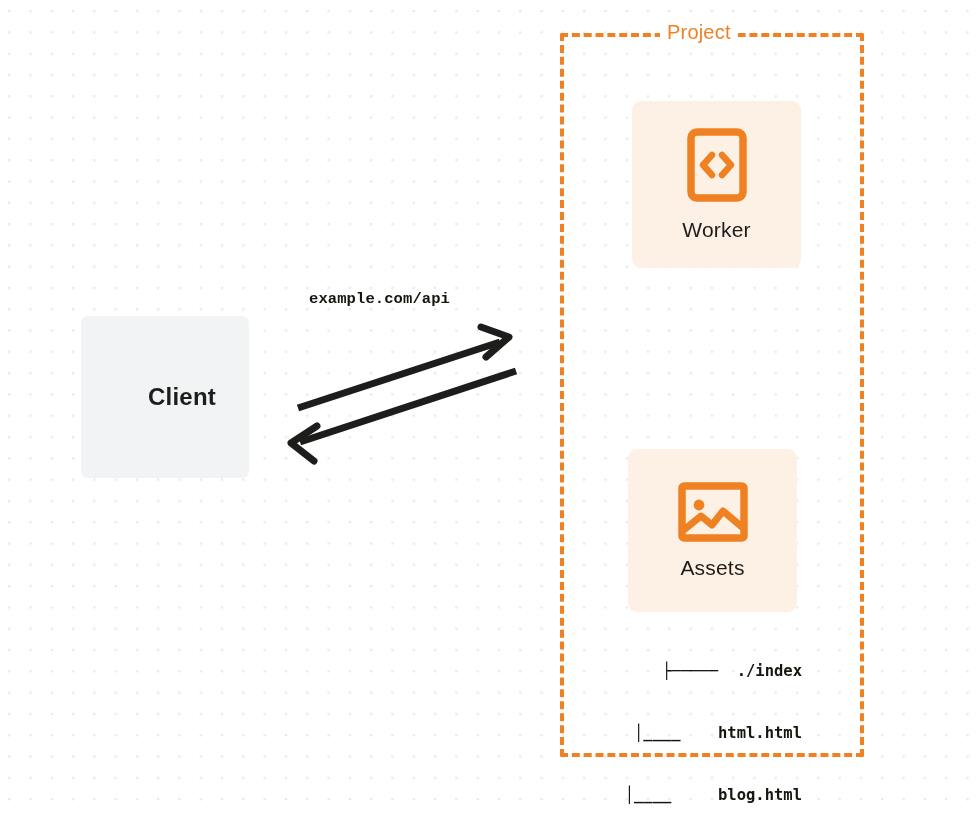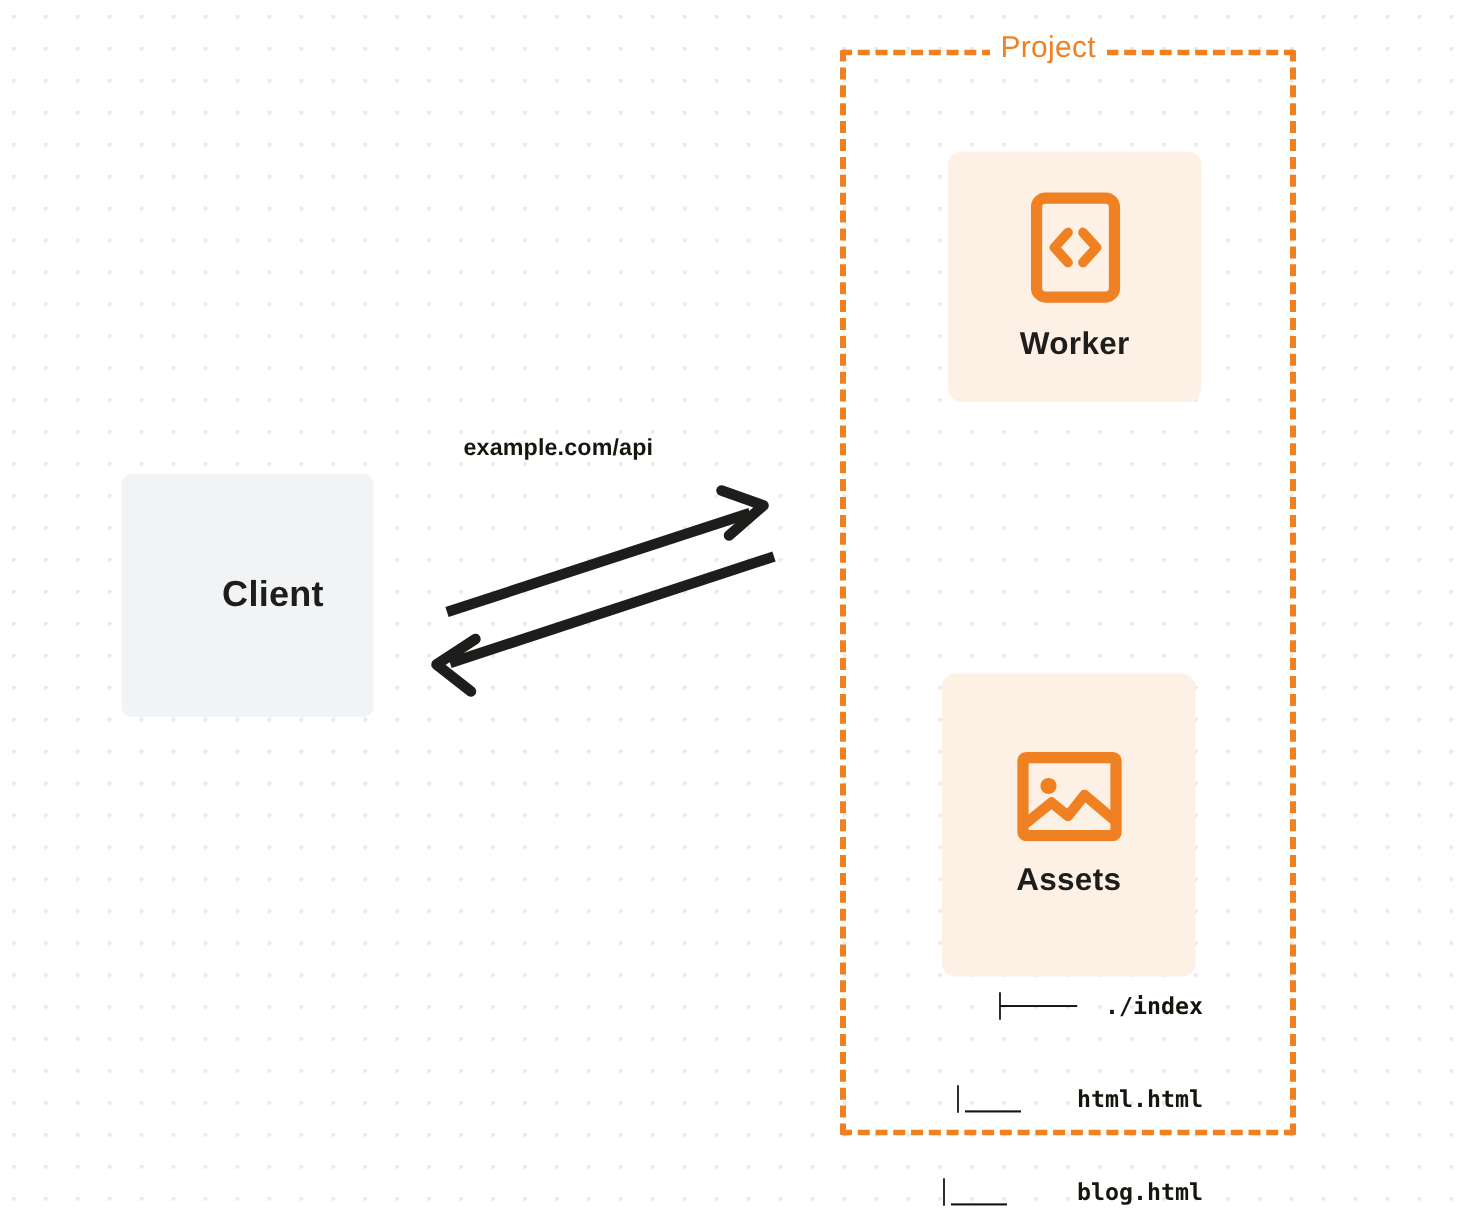--- a/index.html
+++ b/index.html
@@ -56,20 +56,21 @@
   }
   #request-label {
     position: absolute;
     left: 309px;
     top: 290px;
     font-size: 15.5px;
     font-weight: bold;
     color: #16160f;
     letter-spacing: 0.1px;
     white-space: nowrap;
+    font-family: Liberation Mono, monospace;
   }
 
   
   #project-container {
     position: absolute;
     left: 560px;
     top: 33px;
     width: 304px;
     height: 724px;
     border: 4px dashed #ef8122;
@@ -102,31 +103,31 @@
   #worker-card {
     left: 632px;
     top: 101px;
     width: 169px;
     height: 167px;
   }
   #assets-card {
     left: 628px;
     top: 449px;
     width: 169px;
-    height: 202px;
+    height: 163px;
   }
   .service-card .card-icon {
     display: block;
     line-height: 0;
   }
   #worker-card .card-icon { margin-bottom: 16px; }
   #assets-card .card-icon { margin-bottom: 14px; }
   .service-card .card-label {
     font-size: 21px;
-    font-weight: bold;
+    font-weight: normal;
     color: #1d1d1b;
     letter-spacing: 0.2px;
   }
 
   
   #asset-file-tree {
     position: absolute;
     left: 610px;
     top: 619px;
     font-family: "DejaVu Sans Mono", "Liberation Mono", monospace;

